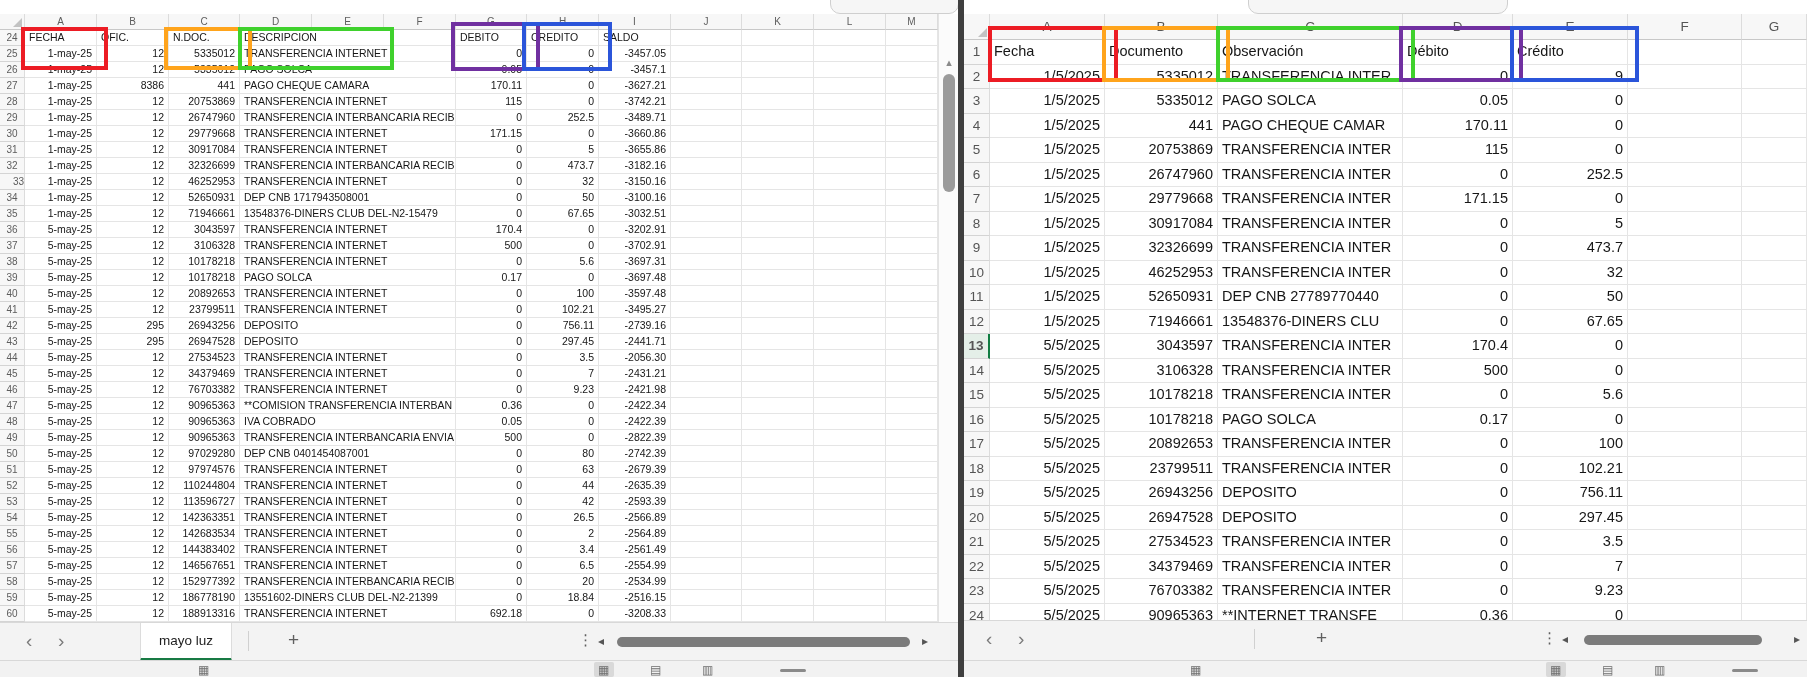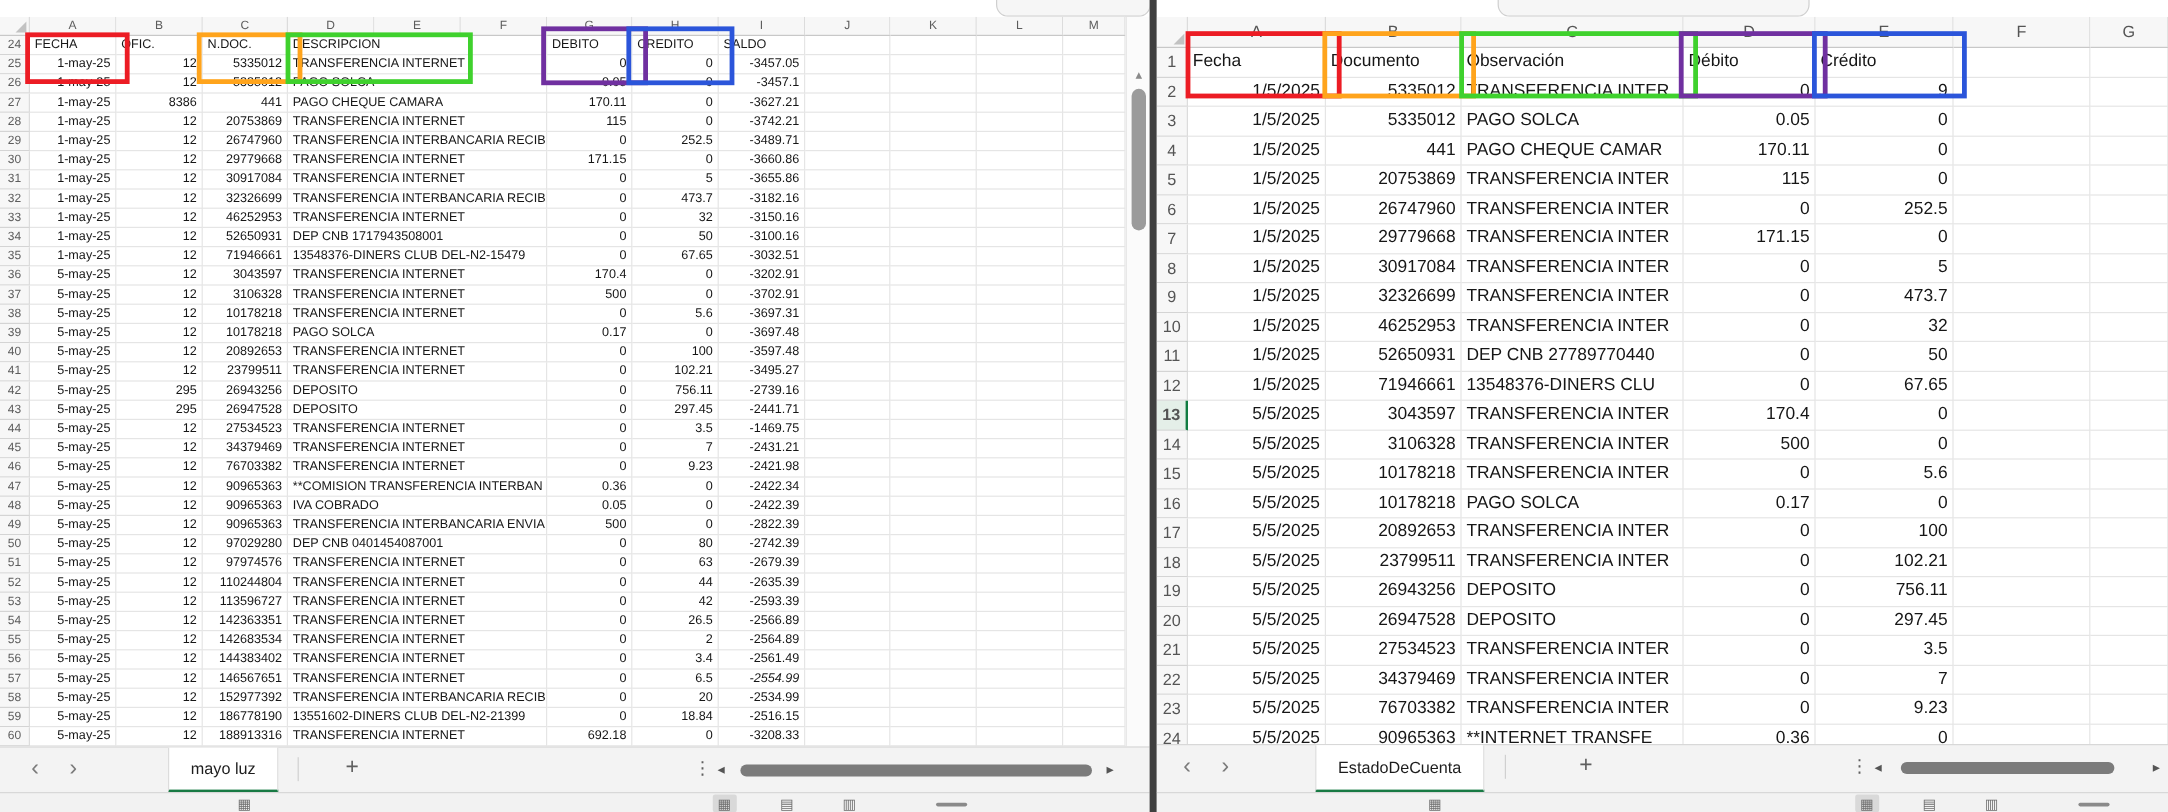--- a/index.html
+++ b/index.html
@@ -205,21 +205,21 @@
         <div class="c al" style="width: 216px;">TRANSFERENCIA INTERBANCARIA RECIB</div>
         <div class="c ar" style="width: 71px;">0</div>
         <div class="c ar" style="width: 72px;">473.7</div>
         <div class="c ar" style="width: 72px;">-3182.16</div>
         <div class="c al" style="width: 71px;"></div>
         <div class="c al" style="width: 72px;"></div>
         <div class="c al" style="width: 72px;"></div>
         <div class="c al" style="width: 52px;"></div>
       </div>
       <div class="row">
-        <div class="c hd ac" style="width: 25px;">33</div>
+        <div class="c hd ac" style="width: 25px; text-align: right;">33</div>
         <div class="c ar" style="width: 72px;">1-may-25</div>
         <div class="c ar" style="width: 72px;">12</div>
         <div class="c ar" style="width: 71px;">46252953</div>
         <div class="c al" style="width: 216px;">TRANSFERENCIA INTERNET</div>
         <div class="c ar" style="width: 71px;">0</div>
         <div class="c ar" style="width: 72px;">32</div>
         <div class="c ar" style="width: 72px;">-3150.16</div>
         <div class="c al" style="width: 71px;"></div>
         <div class="c al" style="width: 72px;"></div>
         <div class="c al" style="width: 72px;"></div>
@@ -366,21 +366,21 @@
         <div class="c al" style="width: 52px;"></div>
       </div>
       <div class="row">
         <div class="c hd ac" style="width: 25px;">44</div>
         <div class="c ar" style="width: 72px;">5-may-25</div>
         <div class="c ar" style="width: 72px;">12</div>
         <div class="c ar" style="width: 71px;">27534523</div>
         <div class="c al" style="width: 216px;">TRANSFERENCIA INTERNET</div>
         <div class="c ar" style="width: 71px;">0</div>
         <div class="c ar" style="width: 72px;">3.5</div>
-        <div class="c ar" style="width: 72px;">-1469.75</div>
+        <div class="c ar" style="width: 72px;">-2056.30</div>
         <div class="c al" style="width: 71px;"></div>
         <div class="c al" style="width: 72px;"></div>
         <div class="c al" style="width: 72px;"></div>
         <div class="c al" style="width: 52px;"></div>
       </div>
       <div class="row">
         <div class="c hd ac" style="width: 25px;">45</div>
         <div class="c ar" style="width: 72px;">5-may-25</div>
         <div class="c ar" style="width: 72px;">12</div>
         <div class="c ar" style="width: 71px;">34379469</div>
@@ -548,21 +548,21 @@
         <div class="c al" style="width: 52px;"></div>
       </div>
       <div class="row">
         <div class="c hd ac" style="width: 25px;">57</div>
         <div class="c ar" style="width: 72px;">5-may-25</div>
         <div class="c ar" style="width: 72px;">12</div>
         <div class="c ar" style="width: 71px;">146567651</div>
         <div class="c al" style="width: 216px;">TRANSFERENCIA INTERNET</div>
         <div class="c ar" style="width: 71px;">0</div>
         <div class="c ar" style="width: 72px;">6.5</div>
-        <div class="c ar" style="width: 72px; font-style: italic;">-2554.99</div>
+        <div class="c ar" style="width: 72px;">-2554.99</div>
         <div class="c al" style="width: 71px;"></div>
         <div class="c al" style="width: 72px;"></div>
         <div class="c al" style="width: 72px;"></div>
         <div class="c al" style="width: 52px;"></div>
       </div>
       <div class="row">
         <div class="c hd ac" style="width: 25px;">58</div>
         <div class="c ar" style="width: 72px;">5-may-25</div>
         <div class="c ar" style="width: 72px;">12</div>
         <div class="c ar" style="width: 71px;">152977392</div>
@@ -903,23 +903,20 @@
 
   <div class="abox" style="left: 24px; top: 26px; width: 122px; height: 48px; border-color: rgb(236, 28, 36);"></div>
   <div class="abox" style="left: 138px; top: 26px; width: 120px; height: 48px; border-color: rgb(255, 164, 28);"></div>
   <div class="abox" style="left: 252px; top: 26px; width: 191px; height: 48px; border-color: rgb(63, 209, 45);"></div>
   <div class="abox" style="left: 435px; top: 26px; width: 116px; height: 48px; border-color: rgb(112, 48, 160);"></div>
   <div class="abox" style="left: 546px; top: 26px; width: 121px; height: 48px; border-color: rgb(43, 85, 218);"></div>
 
   <div class="tabbar" id="tabbarR">
     <span class="nav" style="left:22px">‹</span>
     <span class="nav" style="left:54px">›</span>
-    <div class="sheettab" style="left: 132px; border-bottom-color: rgb(24, 122, 68);">
-      <span>EstadoDeCuenta</span>
-    </div>
     <span class="vsep" style="left:290px"></span>
     <span class="plus" style="left:352px">+</span>
     <span class="dots" style="left:578px">⋮</span>
     <span class="harrow" style="left:598px">◂</span>
     <div class="htrack" style="left:612px;width:214px">
       <div class="hthumb" style="left:8px;width:178px"></div>
     </div>
     <span class="harrow" style="left:830px">▸</span>
   </div>
 

